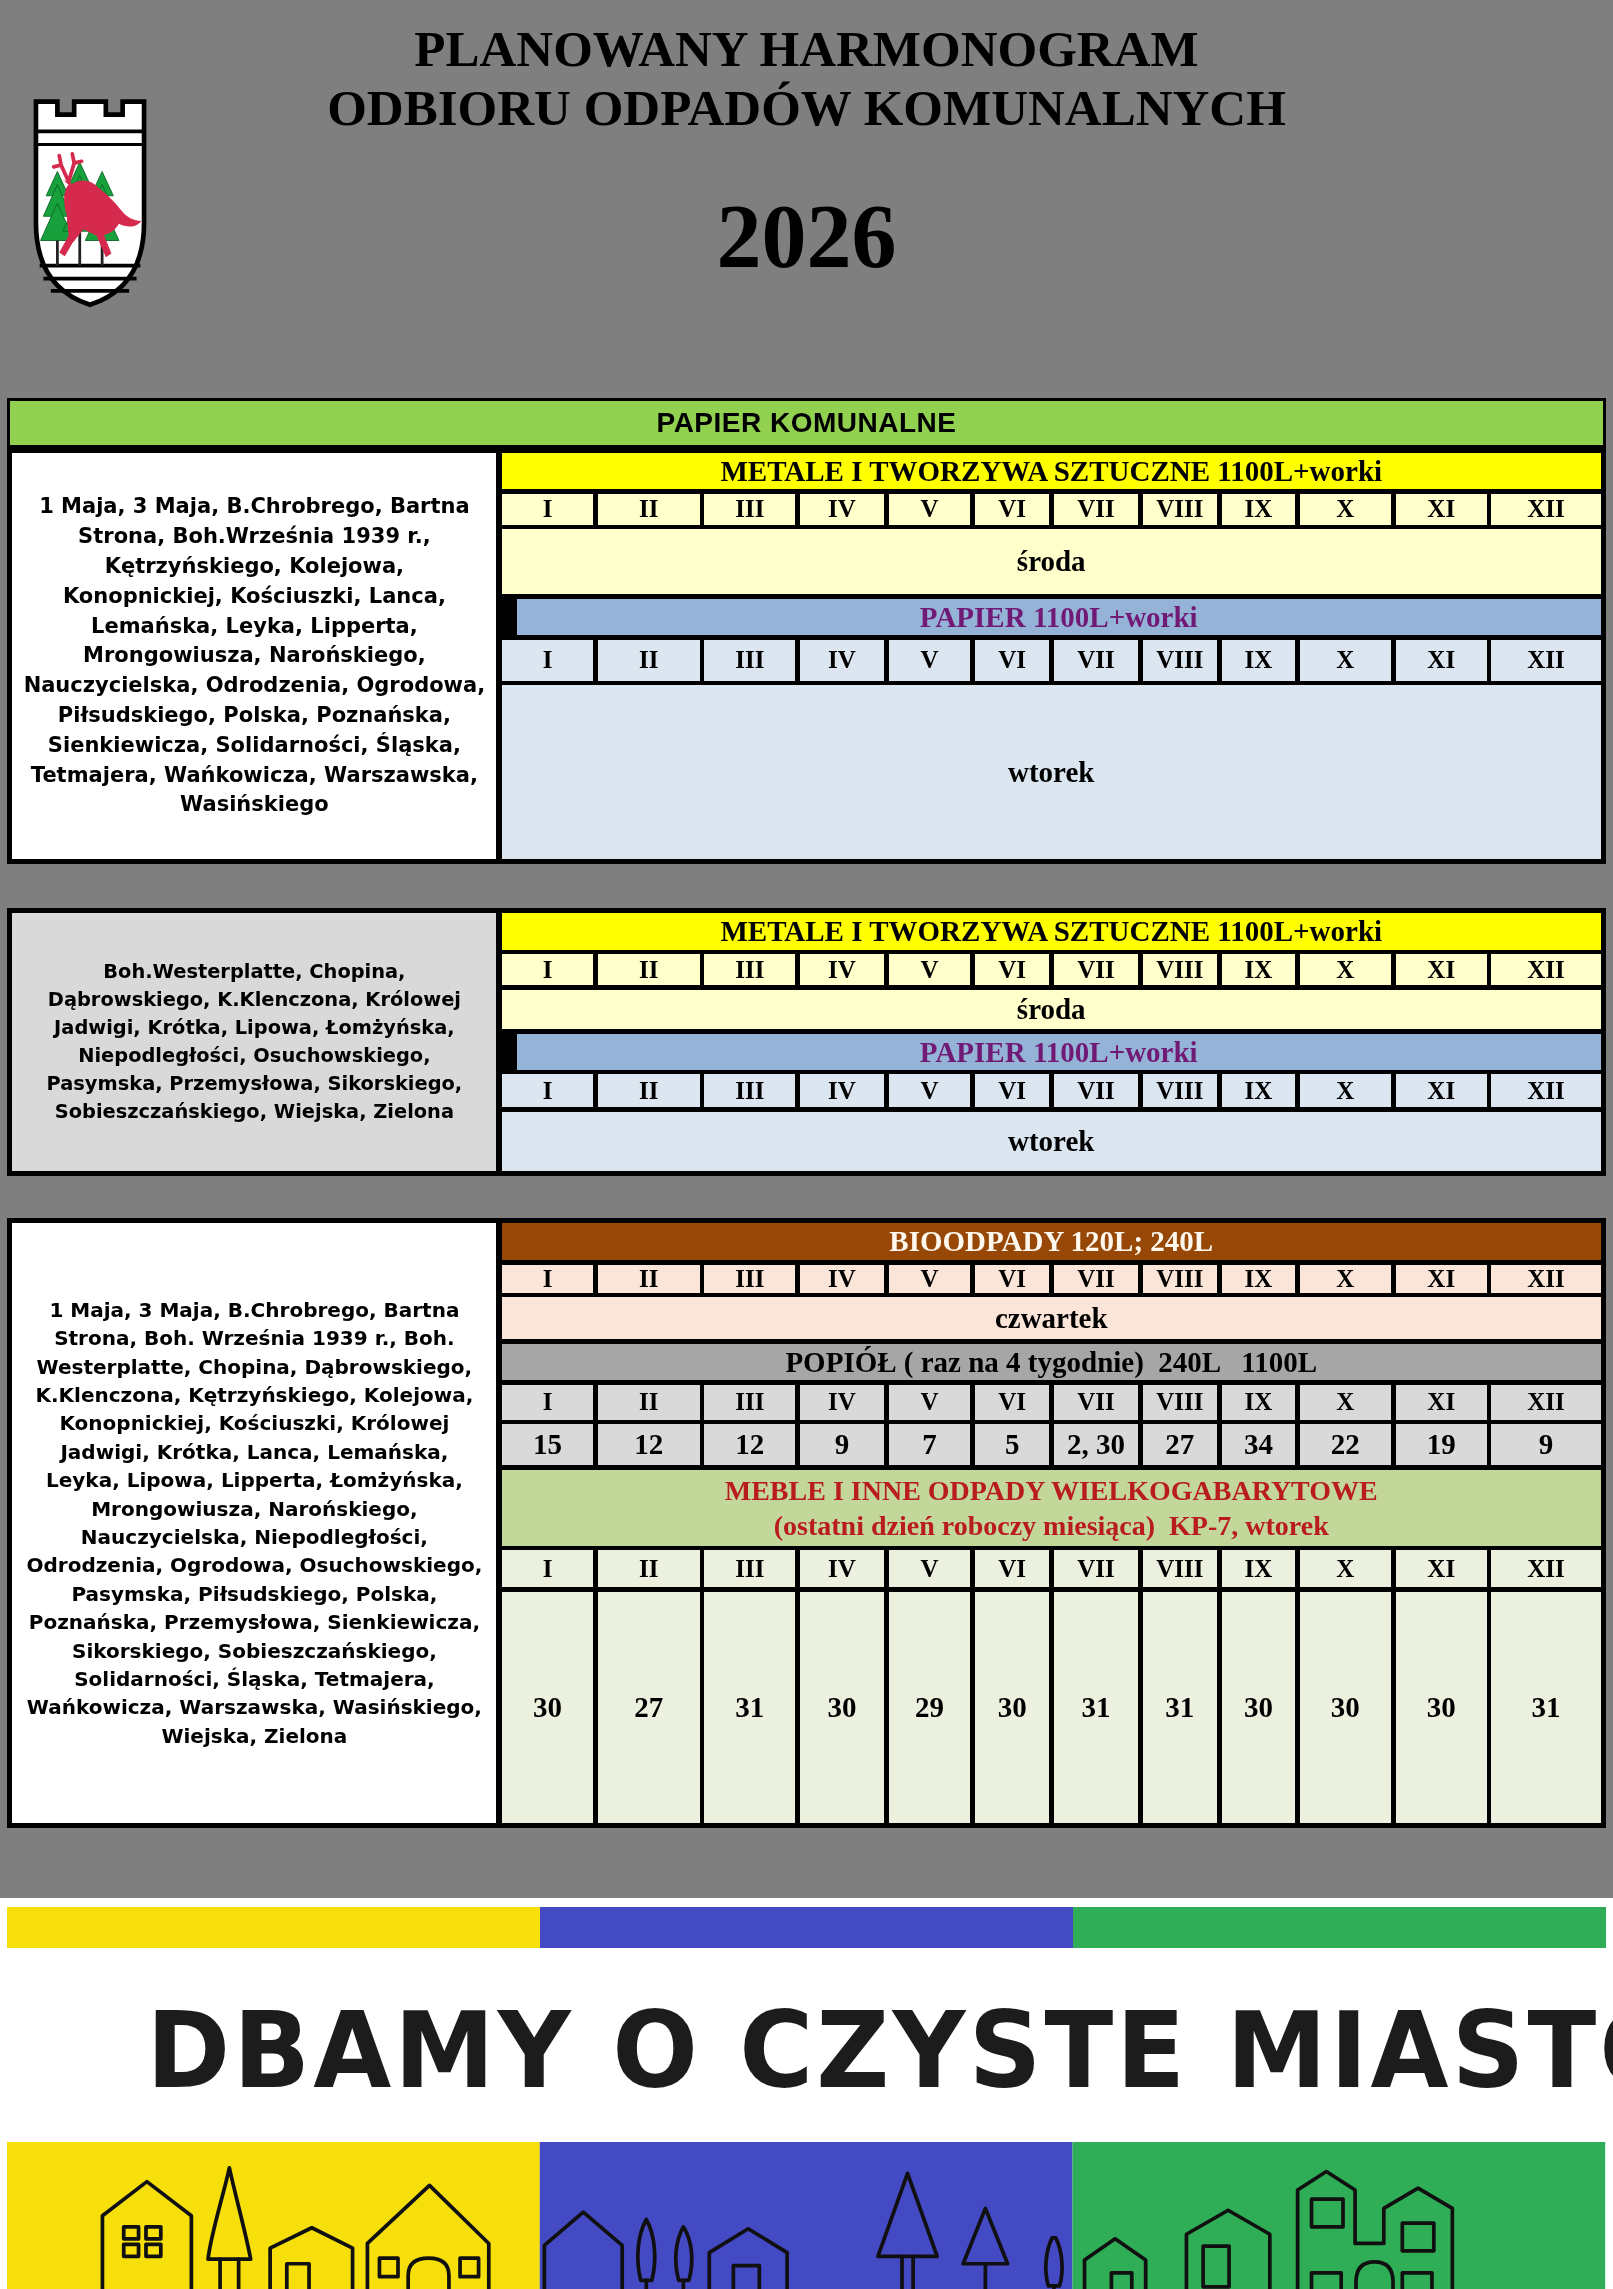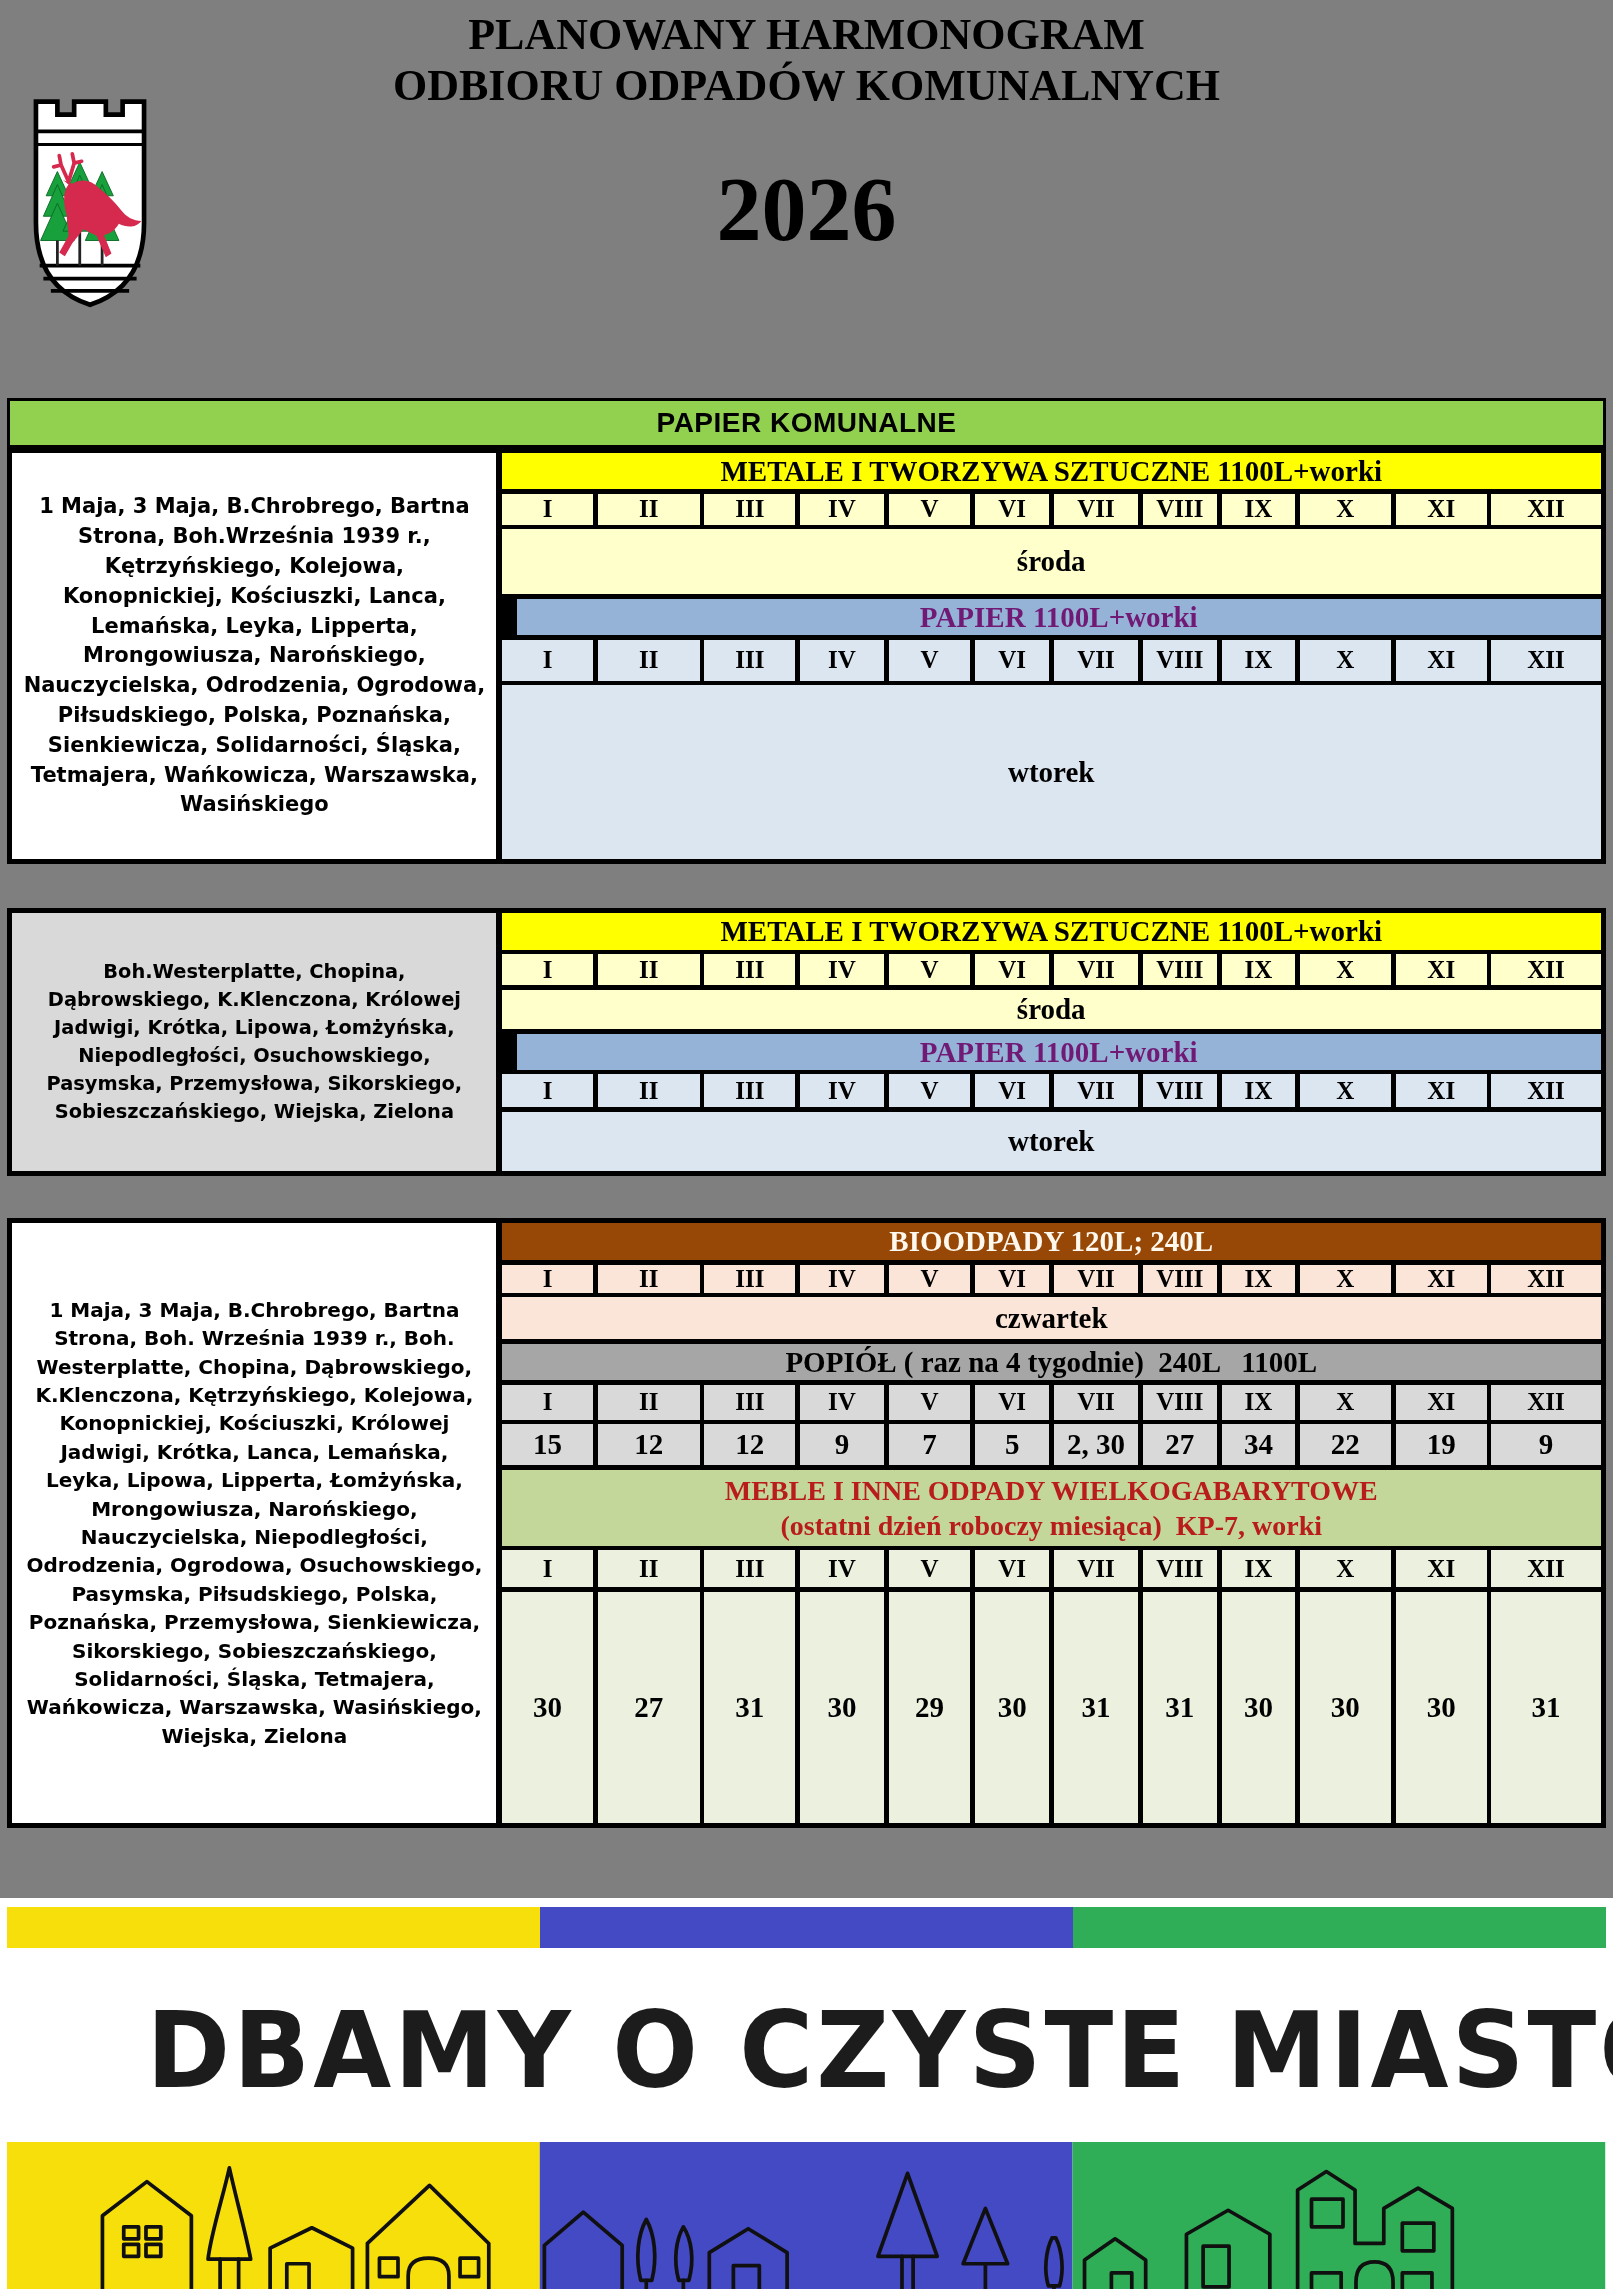--- a/index.html
+++ b/index.html
@@ -3,21 +3,21 @@
 <meta charset="utf-8">
 <style>
   html,body{margin:0;padding:0;background:#ffffff;}
   .page{width:1613px;height:2290px;background:#ffffff;position:relative;overflow:hidden;
         font-family:"Liberation Serif",serif;color:#000;}
   .gray-area{background:#7f7f7f;padding:0 7.4px 70px 7.4px;}
 
   
   .masthead{position:relative;height:398px;}
   .crest{position:absolute;left:13px;top:83px;width:140px;height:233px;}
-  .m-title{padding-top:9px;text-align:center;font-weight:bold;font-size:44px;line-height:1.16;}
+  .m-title{padding-top:20px;text-align:center;font-weight:bold;font-size:51px;line-height:1.16;}
   .m-year{text-align:center;margin-top:54px;font-size:90px;font-weight:bold;line-height:1;}
   .m-sub{text-align:center;margin-top:41px;font-size:57px;font-weight:bold;line-height:1;}
 
   
   .banner{height:50px;background:#92d050;border:3.7px solid #000;box-sizing:border-box;
           display:flex;align-items:center;justify-content:center;
           font-family:"Liberation Sans",sans-serif;font-weight:bold;font-size:28px;letter-spacing:0.5px;}
 
   
   .block{display:grid;grid-template-columns:484px 1fr;gap:5.5px;background:#000;border:5.5px solid #000;}
@@ -227,21 +227,21 @@
             <div class="cell">5</div>
             <div class="cell">2, 30</div>
             <div class="cell">27</div>
             <div class="cell">34</div>
             <div class="cell">22</div>
             <div class="cell">19</div>
             <div class="cell">9</div>
           </div>
         <div class="band meble-h" style="min-height:76px">
           <div>MEBLE I INNE ODPADY WIELKOGABARYTOWE</div>
-          <div>(ostatni dzień roboczy miesiąca)  KP-7, worki</div>
+          <div>(ostatni dzień roboczy miesiąca)  KP-7, wtorek</div>
         </div>
         <div class="row meble-c" style="min-height:37px">
             <div class="cell">I</div>
             <div class="cell">II</div>
             <div class="cell">III</div>
             <div class="cell">IV</div>
             <div class="cell">V</div>
             <div class="cell">VI</div>
             <div class="cell">VII</div>
             <div class="cell">VIII</div>

